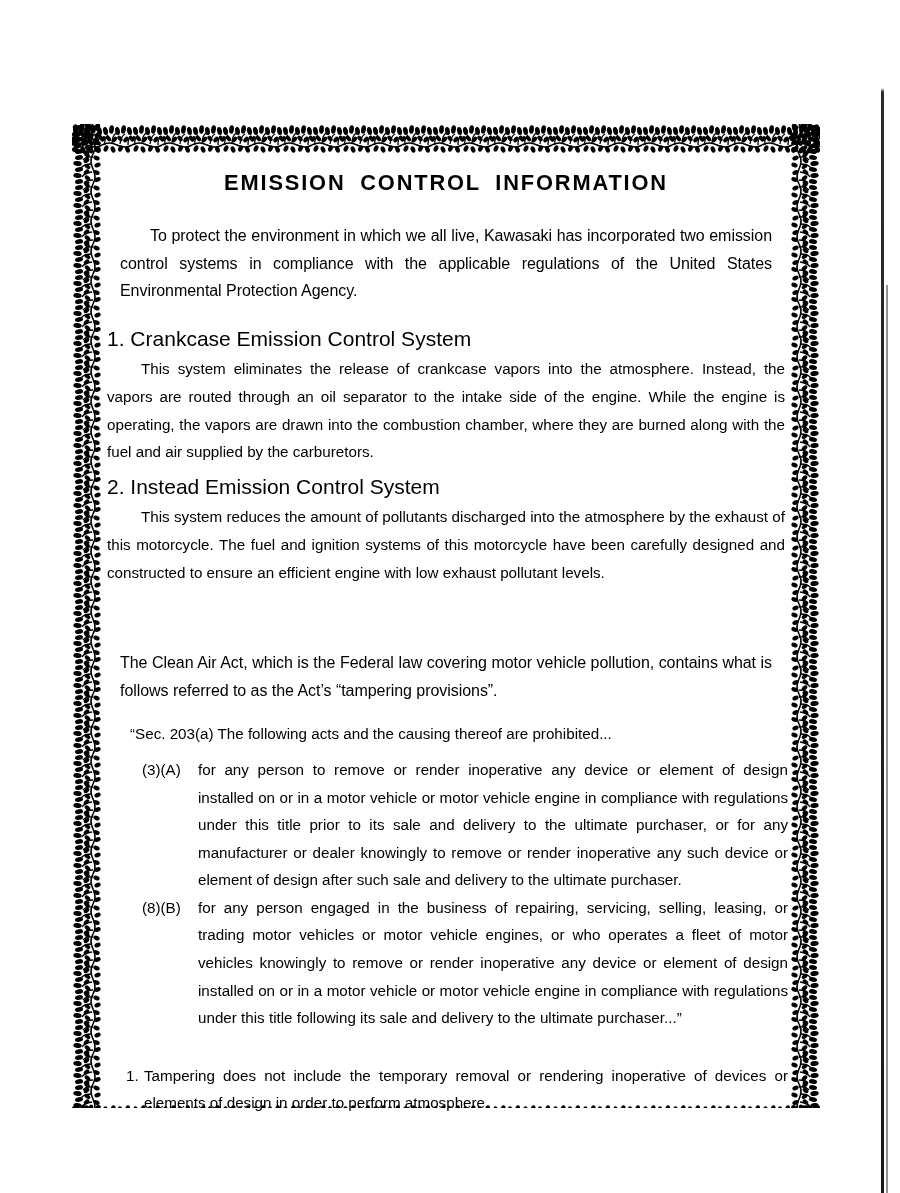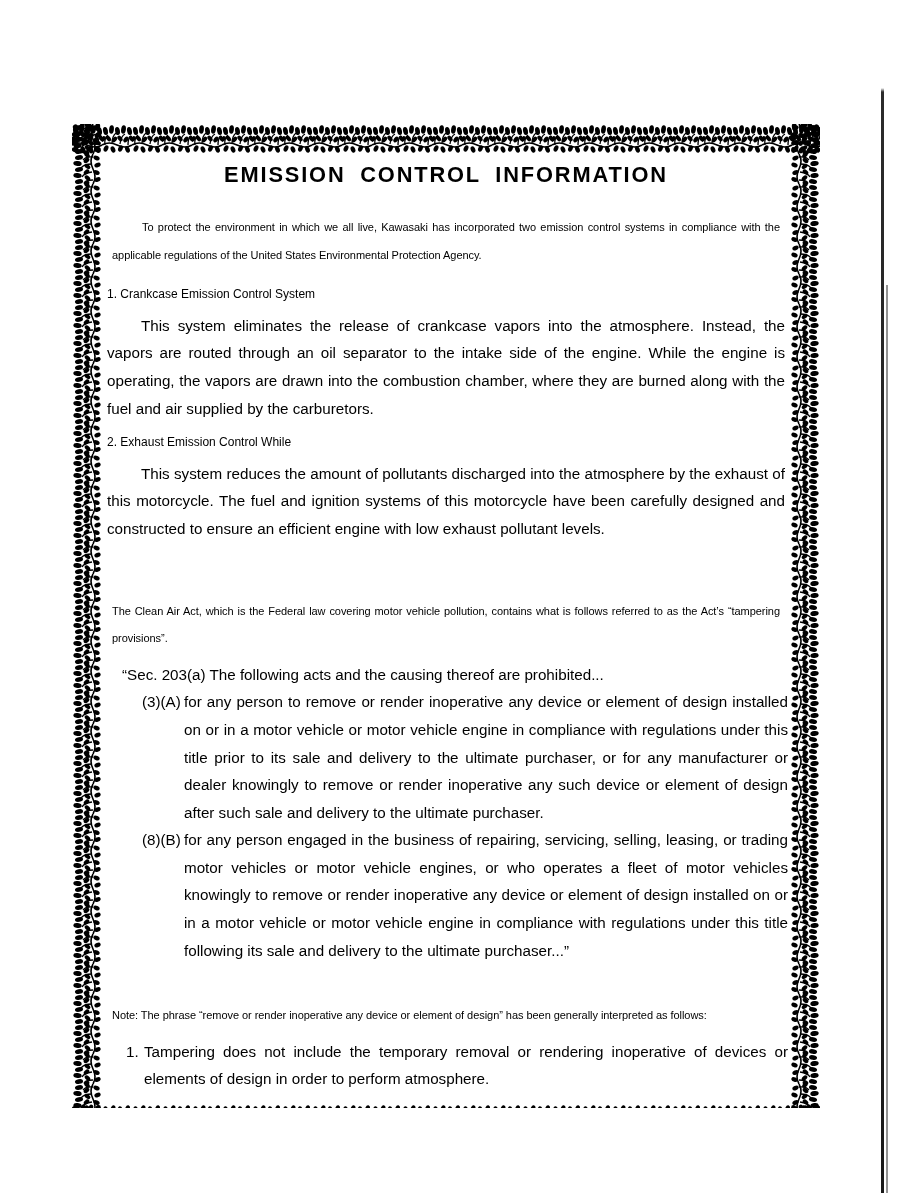--- a/index.html
+++ b/index.html
@@ -86,47 +86,47 @@
     top: 1108px;
     width: 878px;
     height: 85px;
     background: #ffffff;
   }
 
   
   #content {
     position: absolute;
     left: 104px;
-    top: 162px;
+    top: 170px;
     width: 684px;
   }
 
   #doc-title {
     text-align: center;
     font-size: 22.5px;
     font-weight: bold;
     letter-spacing: 1.9px;
     word-spacing: 7px;
     margin: 0 0 26px 0;
     font-family: "Liberation Sans", sans-serif;
     transform: scaleX(0.97);
   }
 
   .para {
-    font-size: 11px;
+    font-size: 16px;
     line-height: 27.6px;
     text-align: justify;
-    margin: 8px;
+    margin: 16px;
     letter-spacing: -0.05px;
   }
   .para.lead { text-indent: 30px; }
   .para.nojust { text-align: left; }
 
   .numbered-head {
-    font-size: 12px;
+    font-size: 21px;
     line-height: 27.6px;
     margin: 0;
     padding-left: 3px;
   }
 
   .sub-para {
     font-size: 15.2px;
     line-height: 27.6px;
     text-align: justify;
     margin: 3px;
@@ -148,20 +148,21 @@
   .clause-marker {
     flex: 0 0 auto;
     width: 66px;
     padding-left: 38px;
     box-sizing: border-box;
     white-space: nowrap;
   }
   .clause-body {
     flex: 1 1 auto;
     text-align: justify;
+    margin-left: 14px;
   }
 
   
   .note-item {
     display: flex;
     font-size: 15.2px;
     line-height: 27.6px;
     margin: 0;
     padding-left: 22px;
   }
@@ -170,21 +171,21 @@
     width: 18px;
   }
   .note-item-body {
     flex: 1 1 auto;
     text-align: justify;
   }
 
   .quote-line {
     font-size: 15.2px;
     line-height: 27.6px;
-    margin: 0;
+    margin: 8px;
     padding-left: 18px;
   }
 </style>
 </head>
 <body>
 
 <div id="scan-edge-line"></div>
 <div id="scan-edge-line-2"></div>
 
 <div id="border-panel">
@@ -329,41 +330,40 @@
 
   <p class="para lead">To protect the environment in which we all live, Kawasaki has incorporated two emission control systems in compliance with the applicable regulations of the United States Environmental Protection Agency.</p>
 
   <div class="gap-sm"></div>
 
   <p class="numbered-head"><span>1.</span> <span>Crankcase Emission Control System</span></p>
   <p class="sub-para">This system eliminates the release of crankcase vapors into the atmosphere.  Instead, the vapors are routed through an oil separator to the intake side of the engine.  While the engine is operating, the vapors are drawn into the combustion chamber, where they are burned along with the fuel and air supplied by the carburetors.</p>
 
   <div class="gap-sm"></div>
 
-  <p class="numbered-head"><span>2.</span> <span>Exhaust Emission Control While</span></p>
+  <p class="numbered-head"><span>2.</span> <span>Instead Emission Control System</span></p>
   <p class="sub-para">This system reduces the amount of pollutants discharged into the atmosphere by the exhaust of this motorcycle.  The fuel and ignition systems of this motorcycle have been carefully designed and constructed to ensure an efficient engine with low exhaust pollutant levels.</p>
 
   <div class="gap-lg"></div>
 
   <p class="para">The Clean Air Act, which is the Federal law covering motor vehicle pollution, contains what is follows referred to as the Act’s “tampering provisions”.</p>
 
   <p class="quote-line">“Sec. 203(a) The following acts and the causing thereof are prohibited...</p>
 
   <div class="clause">
     <span class="clause-marker">(3)(A)</span>
     <span class="clause-body">for any person to remove or render inoperative any device or element of design installed on or in a motor vehicle or motor vehicle engine in compliance with regulations under this title prior to its sale and delivery to the ultimate purchaser, or for any manufacturer or dealer knowingly to remove or render inoperative any such device or element of design after such sale and delivery to the ultimate purchaser.</span>
   </div>
 
   <div class="clause">
     <span class="clause-marker">(8)(B)</span>
     <span class="clause-body">for any person engaged in the business of repairing, servicing, selling, leasing, or trading motor vehicles or motor vehicle engines, or who operates a fleet of motor vehicles knowingly to remove or render inoperative any device or element of design installed on or in a motor vehicle or motor vehicle engine in compliance with regulations under this title following its sale and delivery to the ultimate purchaser...”</span>
   </div>
 
   <div class="gap-md"></div>
 
-  <p class="para nojust">Note:  The phrase “remove or render inoperative any device or element of design” has been generally interpreted as follows:</p>
 
   <div class="note-item">
     <span class="note-item-num">1.</span>
     <span class="note-item-body">Tampering does not include the temporary removal or rendering inoperative of devices or elements of design in order to perform atmosphere.</span>
   </div>
 
 </div>
 
 </body></html>

